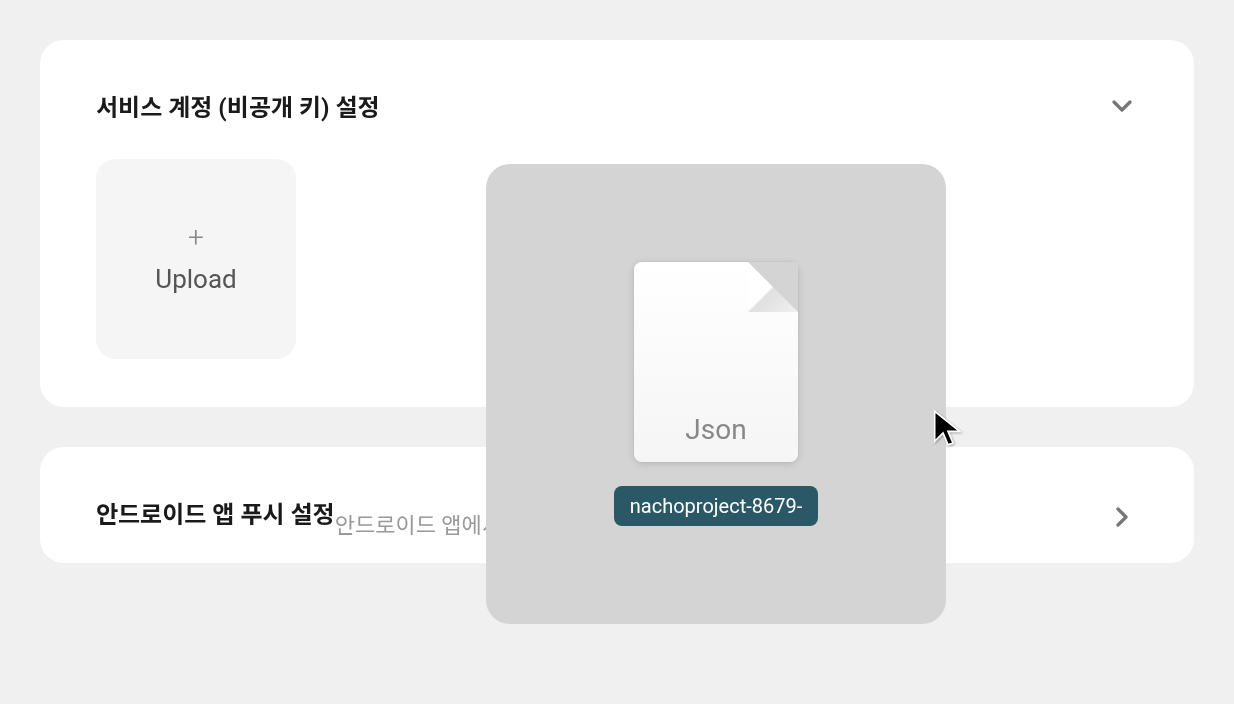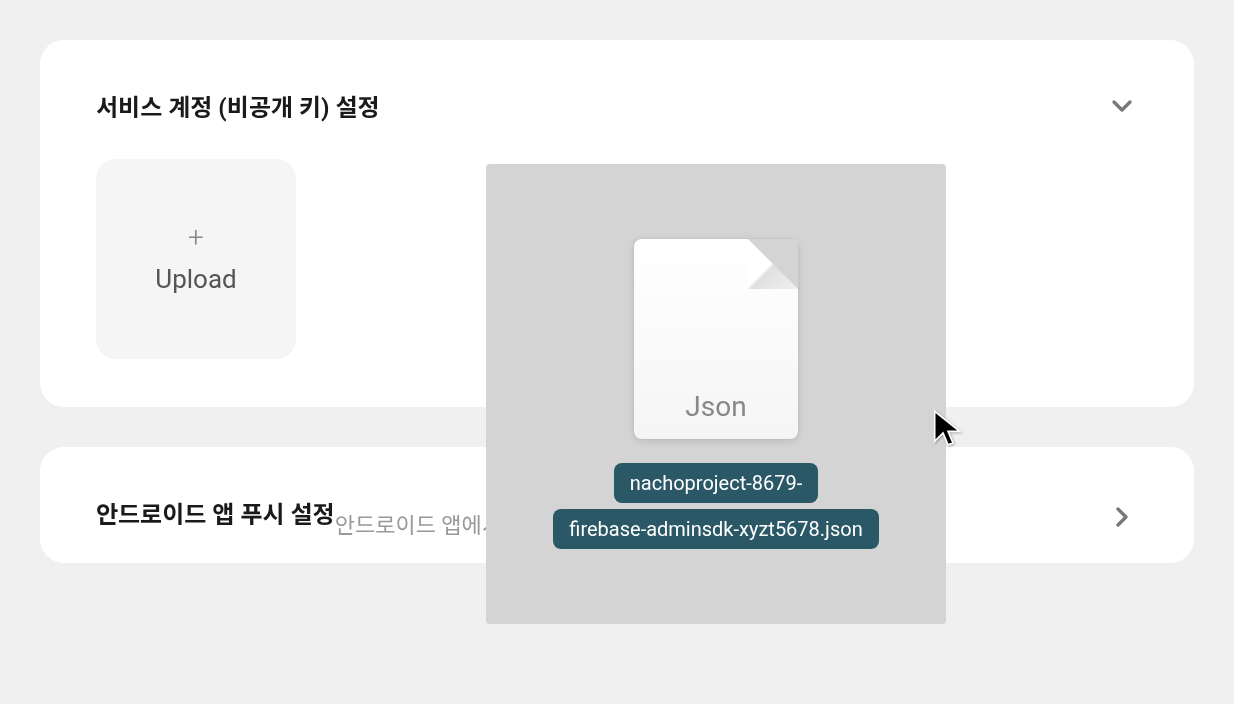--- a/index.html
+++ b/index.html
@@ -97,21 +97,21 @@
     }
     
     
     .drag-overlay {
       position: absolute;
       left: 486px;
       top: 164px;
       width: 460px;
       height: 460px;
       background: #d4d4d4;
-      border-radius: 4px;
+      border-radius: 24px;
       display: flex;
       flex-direction: column;
       align-items: center;
       justify-content: center;
       z-index: 10;
     }
     
     .file-icon {
       width: 164px;
       height: 200px;
@@ -217,21 +217,20 @@
   </div>
 </div>
 
 <div class="drag-overlay">
   <div class="file-icon">
     <div class="file-fold"></div>
     <span class="file-type-label">Json</span>
   </div>
   <div class="filename-badges">
     <div class="filename-badge">nachoproject-8679-</div>
-    <div class="filename-badge">firebase-adminsdk-xyzt5678.json</div>
   </div>
 </div>
 
 <div class="cursor-pointer">
   <svg viewBox="0 0 24 24">
     <path d="M4 2 L4 20 L9 15 L12 22 L15 21 L12 14 L19 14 Z" fill="#000000" stroke="#ffffff" stroke-width="1"></path>
   </svg>
 </div>
 
 </body></html>

